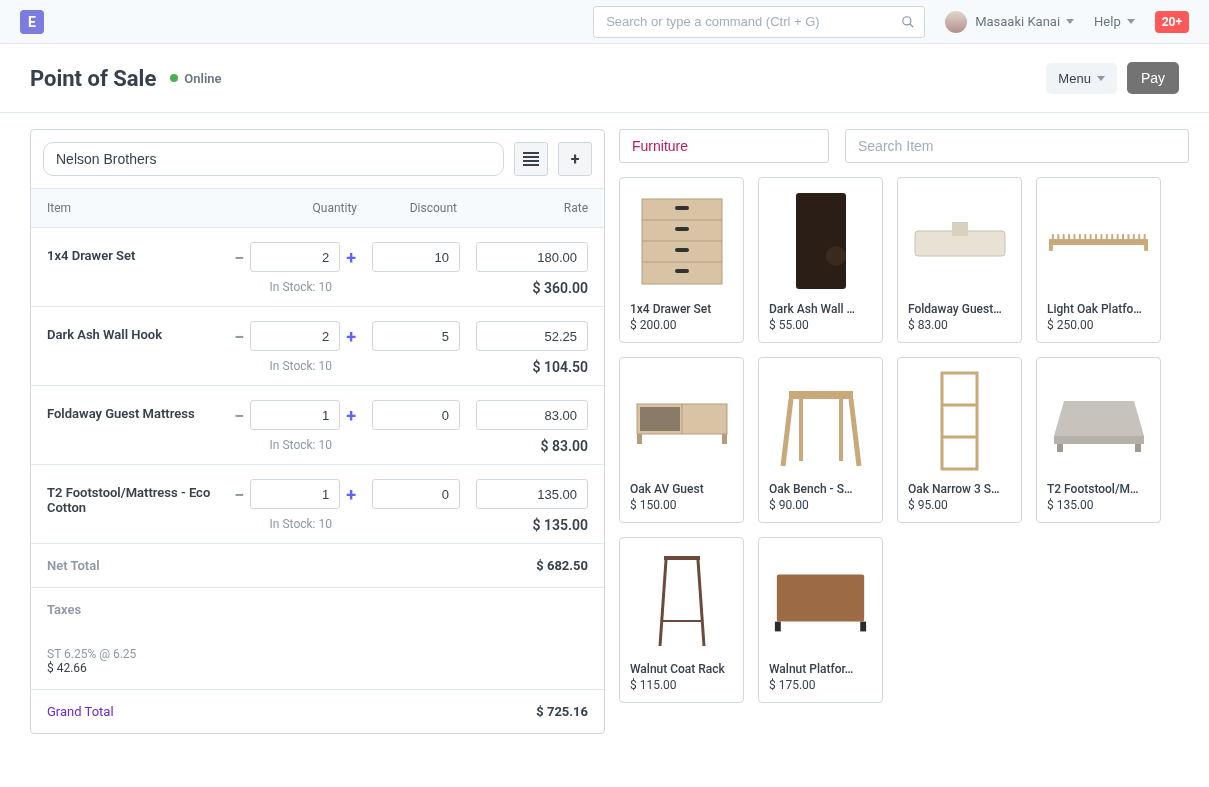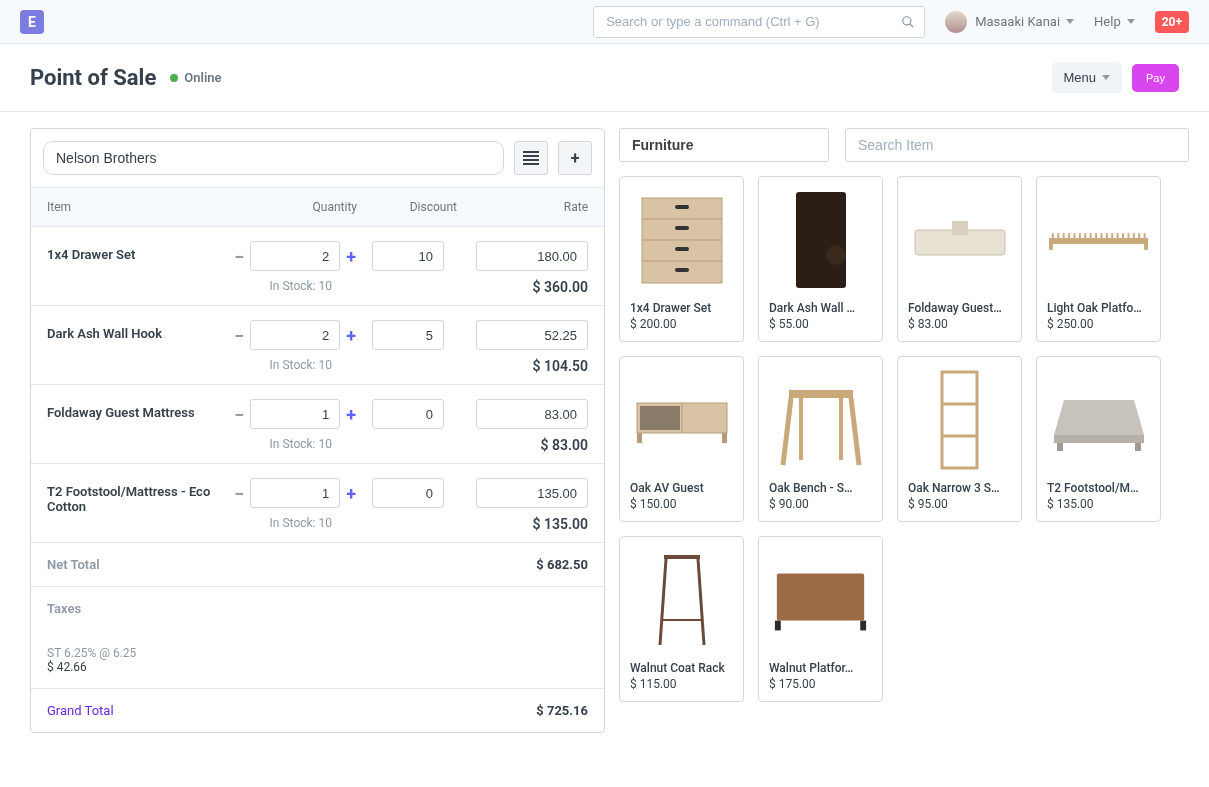--- a/index.html
+++ b/index.html
@@ -120,26 +120,26 @@
   border-radius: 5px;
   padding: 8px 12px;
   font-size: 13px;
   color: #36414c;
   display: flex;
   align-items: center;
   cursor: pointer;
   margin-right: 10px;
 }
 .pay-btn {
-  background: #d946ef;
+  background: #737373;
   color: #fff;
   border: none;
   border-radius: 5px;
   padding: 8px 14px;
-  font-size: 11px;
+  font-size: 14px;
   cursor: pointer;
 }
 .workspace {
   display: flex;
   padding: 16px 20px 20px 30px;
   gap: 14px;
 }
 .left-pane {
   width: 575px;
   border: 1px solid #d1d8dd;
@@ -223,21 +223,21 @@
   height: 30px;
   border: 1px solid #d1d8dd;
   border-radius: 3px;
   text-align: right;
   padding: 0 10px;
   font-size: 13px;
   color: #36414c;
 }
 .qty-input { width: 90px; }
 .disc-col { flex: 0 0 80px; text-align: center; padding-left: 10px;}
-.disc-input { width: 72px; }
+.disc-input { width: 88px; }
 .rate-col { flex: 1; text-align: right; }
 .rate-input { width: 112px; }
 .stock-text {
   font-size: 12px;
   color: #8d99a6;
   margin-top: 8px;
   text-align: right;
   padding-right: 30px;
 }
 .line-total {
@@ -263,21 +263,21 @@
   gap: 16px;
   margin-bottom: 14px;
 }
 .group-input, .item-search {
   height: 34px;
   border: 1px solid #d1d8dd;
   border-radius: 3px;
   padding: 0 12px;
   font-size: 14px;
 }
-.group-input { width: 210px; color: #404040; font-weight: bold; }
+.group-input { width: 210px; color: #be185d; }
 .item-search { flex: 1; color: #0f172a; }
 .item-search::placeholder { color: #a0aec0; }
 .products-grid {
   display: grid;
   grid-template-columns: repeat(4, 125px);
   gap: 14px;
 }
 .product-card {
   border: 1px solid #d1d8dd;
   border-radius: 4px;

